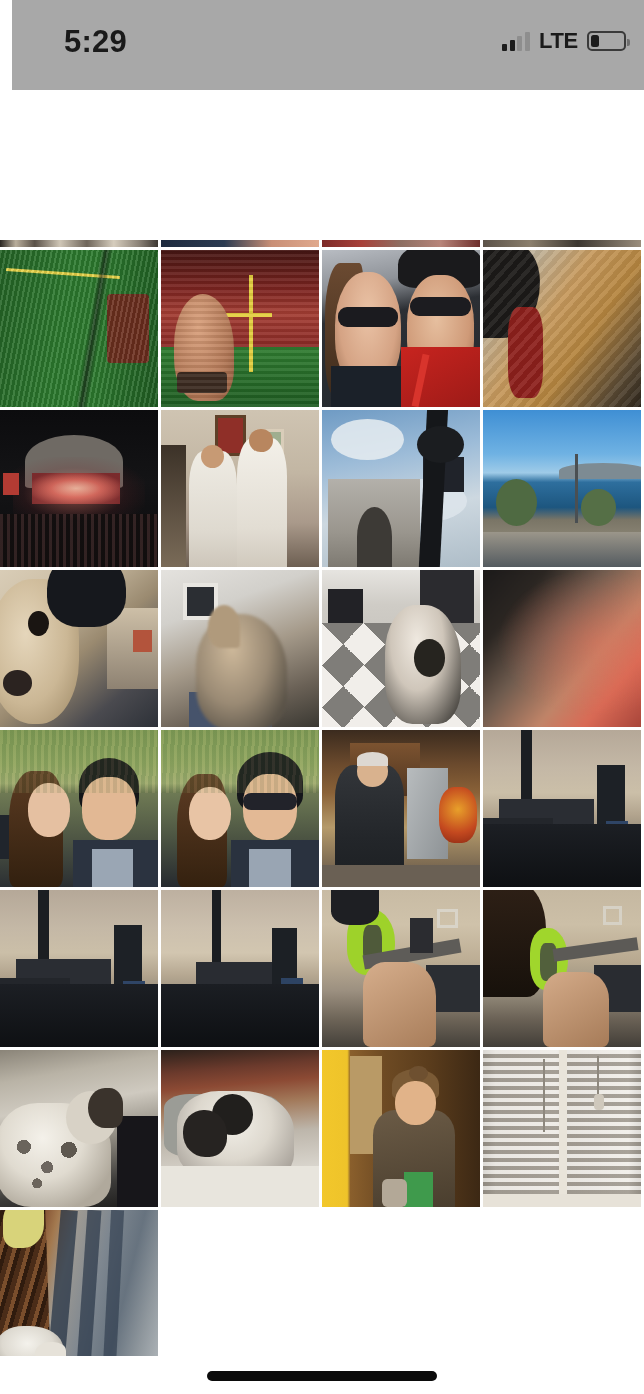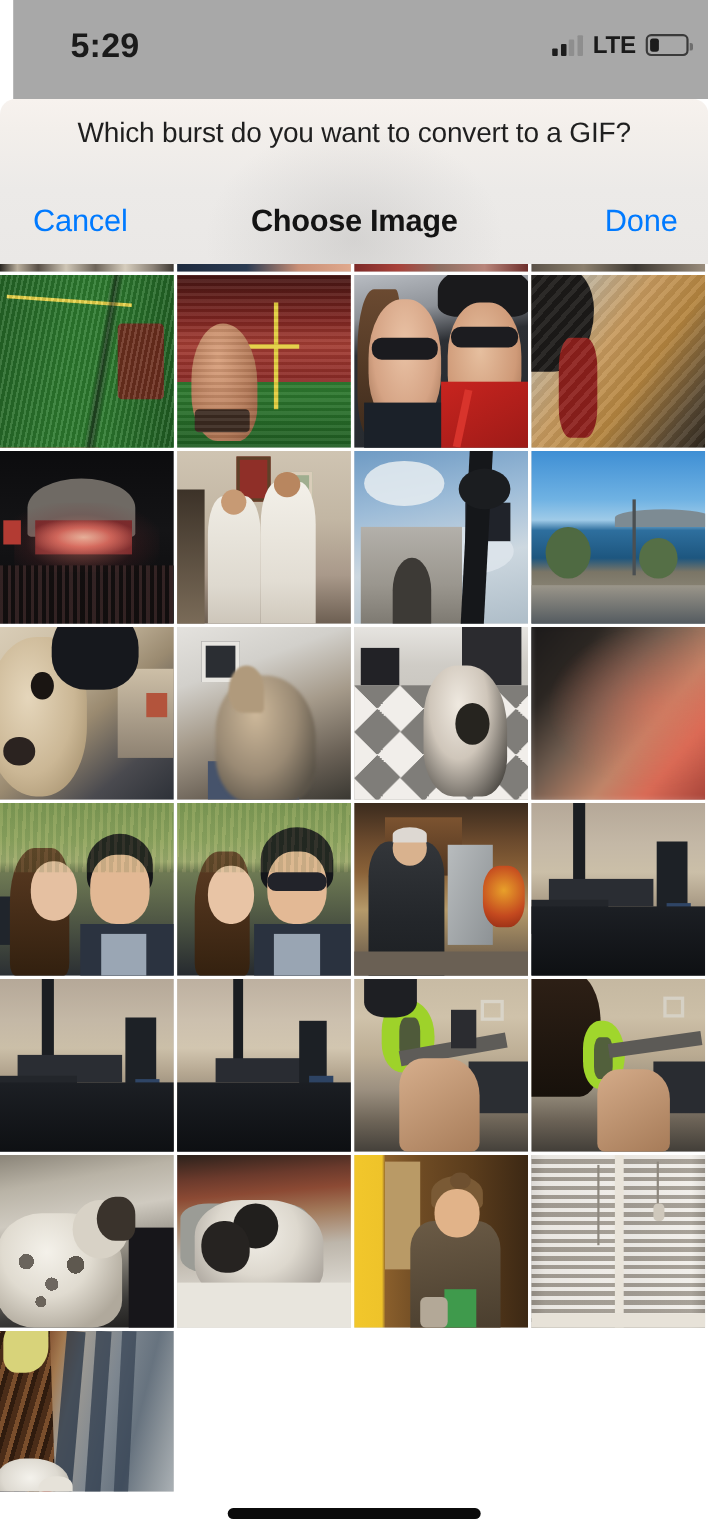--- a/index.html
+++ b/index.html
@@ -448,29 +448,20 @@
         <div class="sig-bar sb3 off"></div>
         <div class="sig-bar sb4 off"></div>
       </div>
       <div id="lte-label">LTE</div>
       <div id="battery">
         <div id="battery-fill" style="width: 26%;"></div>
       </div>
     </div>
   </div>
 
-  <div id="sheet">
-    <div id="sheet-sheen"></div>
-    <div id="sheet-prompt">Which burst do you want to convert to a GIF?</div>
-    <div id="nav-row">
-      <button id="nav-cancel" style="color: rgb(0, 122, 255);">Cancel</button>
-      <div id="nav-title" style="color: rgb(20, 20, 20);">Choose Image</div>
-      <button id="nav-done" style="color: rgb(0, 122, 255);">Done</button>
-    </div>
-  </div>
 
   <div id="grid-viewport">
     <div id="grid">
         <div class="grid-row">
           <div class="cell sliver" title="cropped bottom edge of banner photo">
             <div class="art a-sl1"></div>
           </div>
           <div class="cell sliver" title="cropped bottom edge of dark photo">
             <div class="art a-sl2"></div>
           </div>

